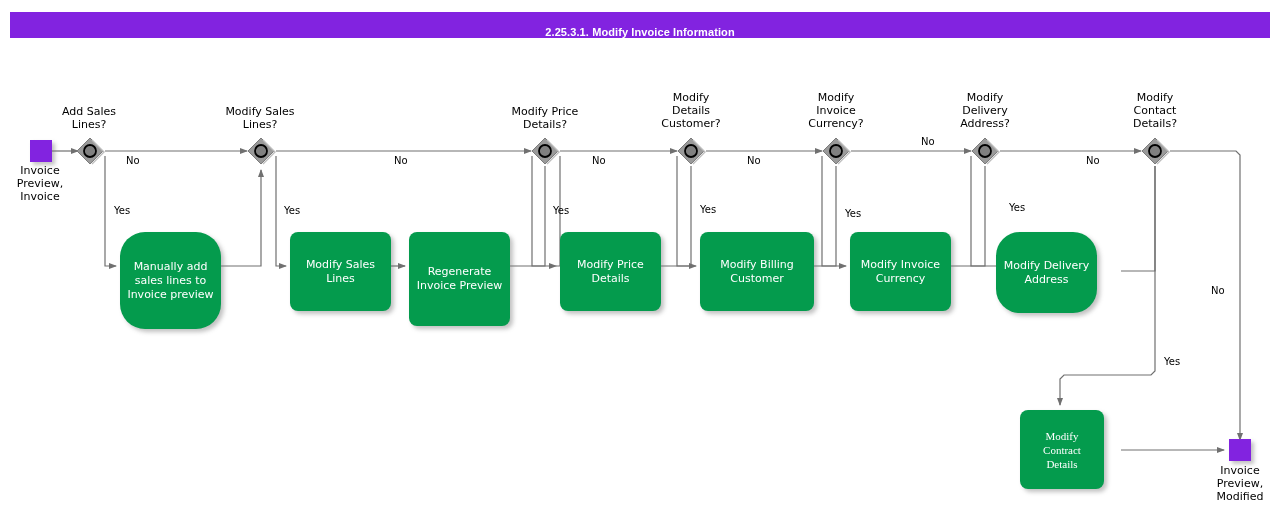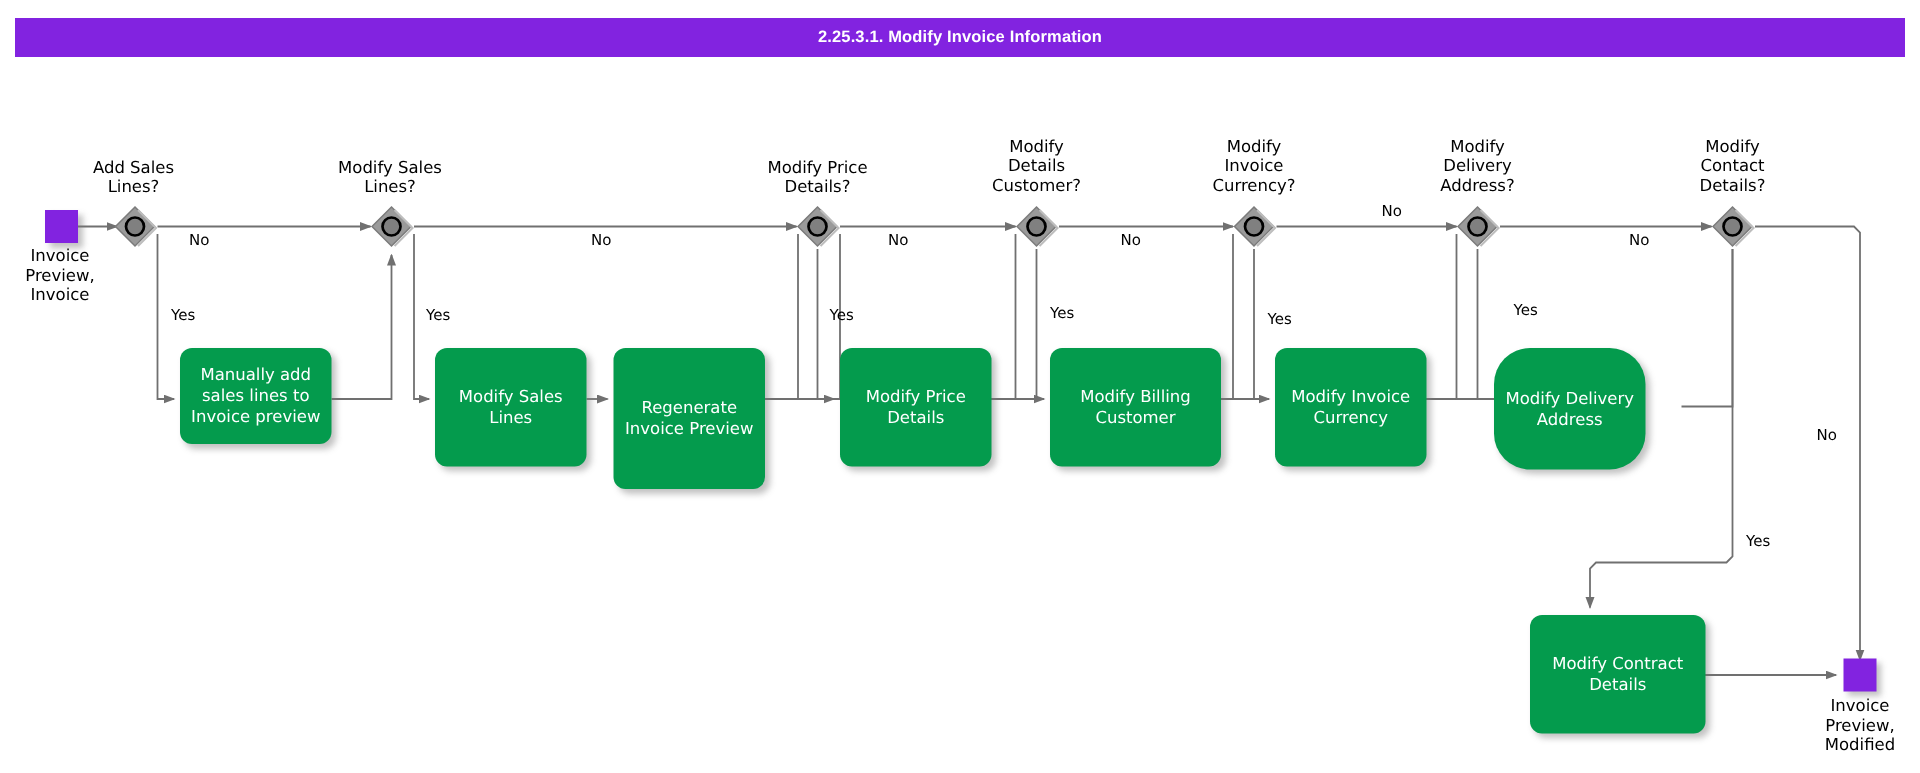--- a/index.html
+++ b/index.html
@@ -19,21 +19,21 @@
     left: 10px;
     top: 12px;
     width: 1260px;
     height: 26px;
     background: #8223e0;
     color: #ffffff;
     font-size: 11px;
     font-weight: bold;
     font-family: "Liberation Sans", sans-serif;
     display: flex;
-    align-items: center;
+    align-items: flex-end;
     justify-content: center;
     letter-spacing: 0.1px;
   }
   #canvas {
     position: absolute;
     left: 0;
     top: 0;
     width: 1280px;
     height: 515px;
   }
@@ -233,21 +233,21 @@
   <div>Modify</div>
   <div>Contact</div>
   <div>Details?</div>
 </div>
 <svg class="node gateway" style="left:1140px; top:136px;" width="30" height="30" viewBox="0 0 30 30">
   <path d="M15,2 L28,15 L15,28 L2,15 Z" fill="#9a9a9a" stroke="#7b7b7b" stroke-width="1"></path>
   <path d="M17,4 L29,16 L17,28" fill="none" stroke="#bdbdbd" stroke-width="1.4"></path>
   <circle cx="15" cy="15" r="6" fill="#808080" stroke="#000000" stroke-width="1.8"></circle>
 </svg>
 
-<div class="node task" style="left:120px; top:232px; width:101px; height:64px;">
+<div class="node task" style="left:120px; top:232px; width:101px; height:97px;border-radius:25px;">
   <div>
     <div>Manually add</div>
     <div>sales lines to</div>
     <div>Invoice preview</div>
   </div>
 </div>
 
 <div class="node task" style="left:290px; top:232px; width:101px; height:79px;">
   <div>
     <div>Modify Sales</div>
@@ -283,21 +283,21 @@
   </div>
 </div>
 
 <div class="node task" style="left:996px; top:232px; width:101px; height:81px;border-radius:24px;">
   <div>
     <div>Modify Delivery</div>
     <div>Address</div>
   </div>
 </div>
 
-<div class="node task" style="left:1020px; top:410px; width:117px; height:79px;">
+<div class="node task" style="left:1020px; top:410px; width:84px; height:79px;font-family:Liberation Serif, serif;">
   <div>
     <div>Modify Contract</div>
     <div>Details</div>
   </div>
 </div>
 
 <div class="node event" style="left:1229px; top:439px;"></div>
 <div class="event-label" style="left:1200px; top:464px; width:80px;">
   <div>Invoice</div>
   <div>Preview,</div>

